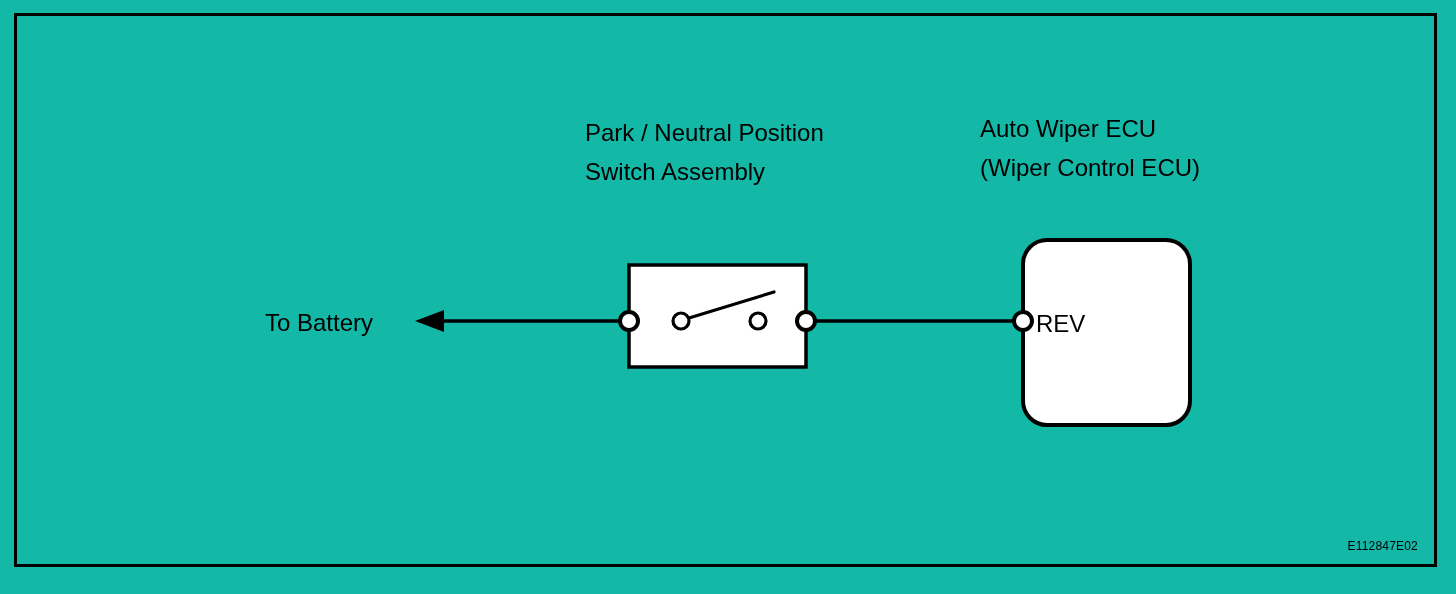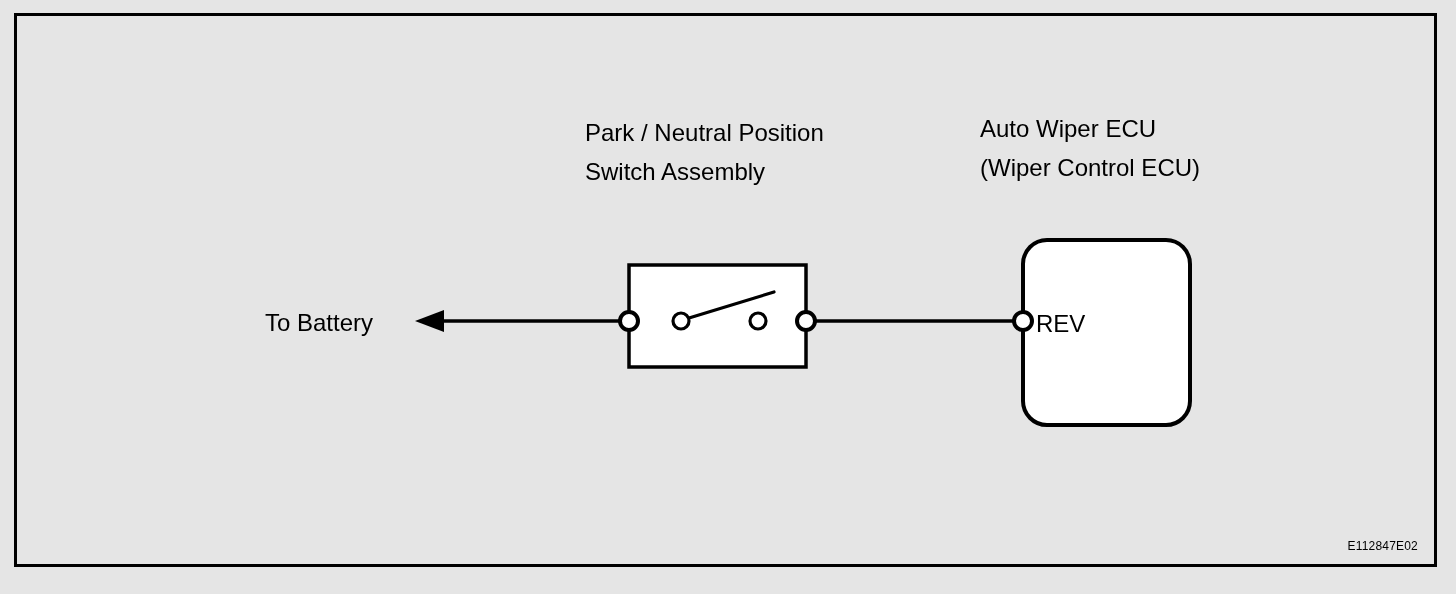--- a/index.html
+++ b/index.html
@@ -8,21 +8,21 @@
     padding: 0;
     background: #ffffff;
   }
   body {
     font-family: "Liberation Sans", sans-serif;
   }
   #page {
     position: relative;
     width: 1456px;
     height: 594px;
-    background: #e5e5e5;
+    background: #14b8a6;
     overflow: hidden;
   }
   #diagram-svg {
     position: absolute;
     left: 0;
     top: 0;
     width: 1456px;
     height: 594px;
     display: block;
   }

